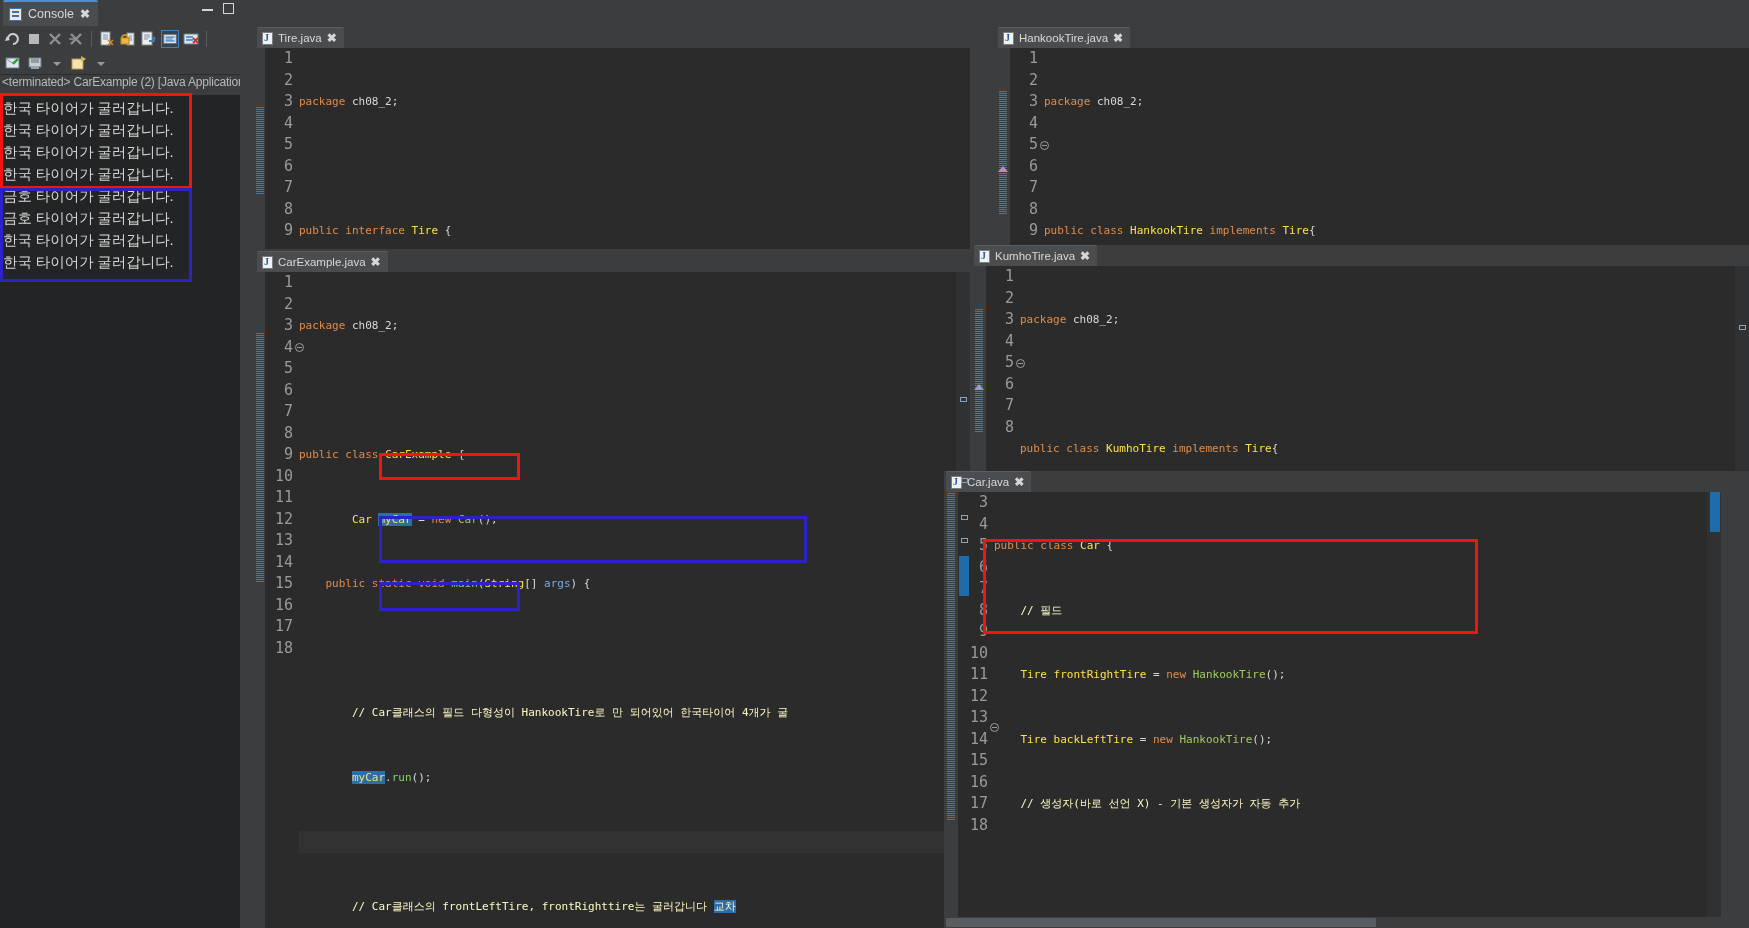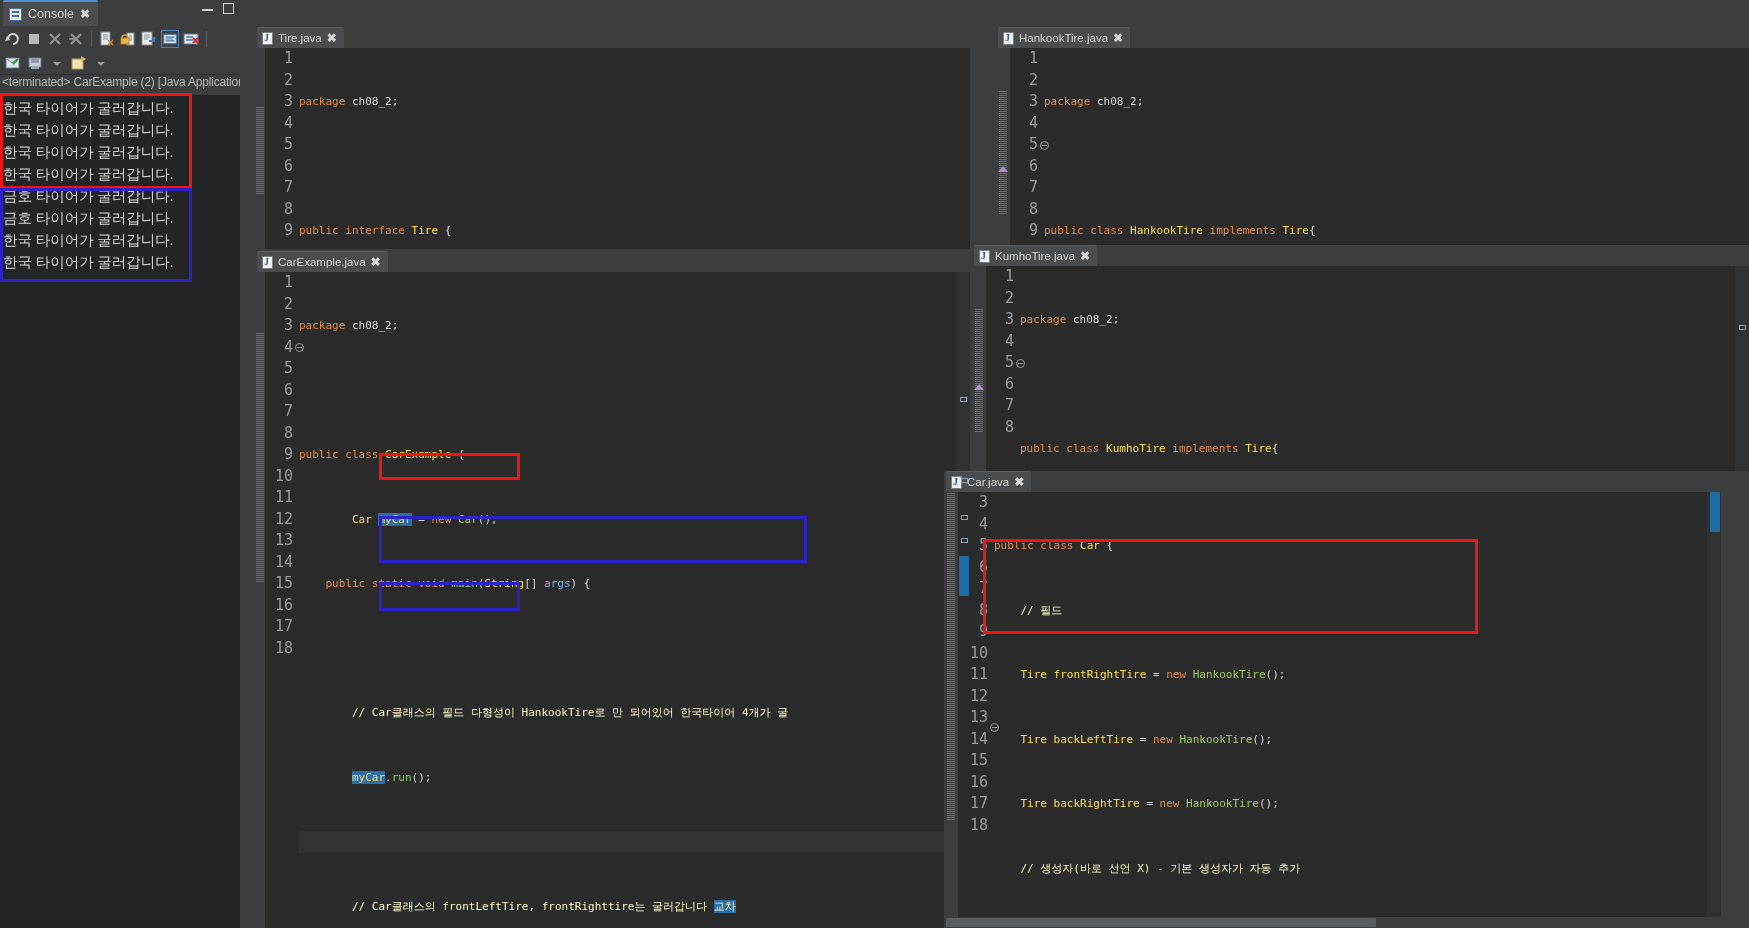--- a/index.html
+++ b/index.html
@@ -428,21 +428,20 @@
           <div>16</div>
           <div>17</div>
           <div>18</div>
       </div>
       <div class="fold" style="left:46px; top:231px;"></div>
       <div class="code" style="left:50px;">
         <div class="cl"><span class="k">public class</span><span class="t"> Car</span><span class="p"> {</span></div>
         <div class="cl"><span class="c">    // 필드</span></div>
         <div class="cl"><span class="p">    </span><span class="t">Tire frontRightTire</span><span class="p"> = </span><span class="k">new </span><span class="n">HankookTire</span><span class="p">();</span></div>
         <div class="cl"><span class="p">    </span><span class="t">Tire backLeftTire</span><span class="p"> = </span><span class="k">new </span><span class="n">HankookTire</span><span class="p">();</span></div>
-        <div class="cl"><span class="p">    </span><span class="t">Tire backRightTire</span><span class="p"> = </span><span class="k">new </span><span class="n">HankookTire</span><span class="p">();</span></div>
         <div class="cl"><span class="c">    // 생성자(바로 선언 X) - 기본 생성자가 자동 추가</span></div>
         
         
         
         
         
         
         
         
         

